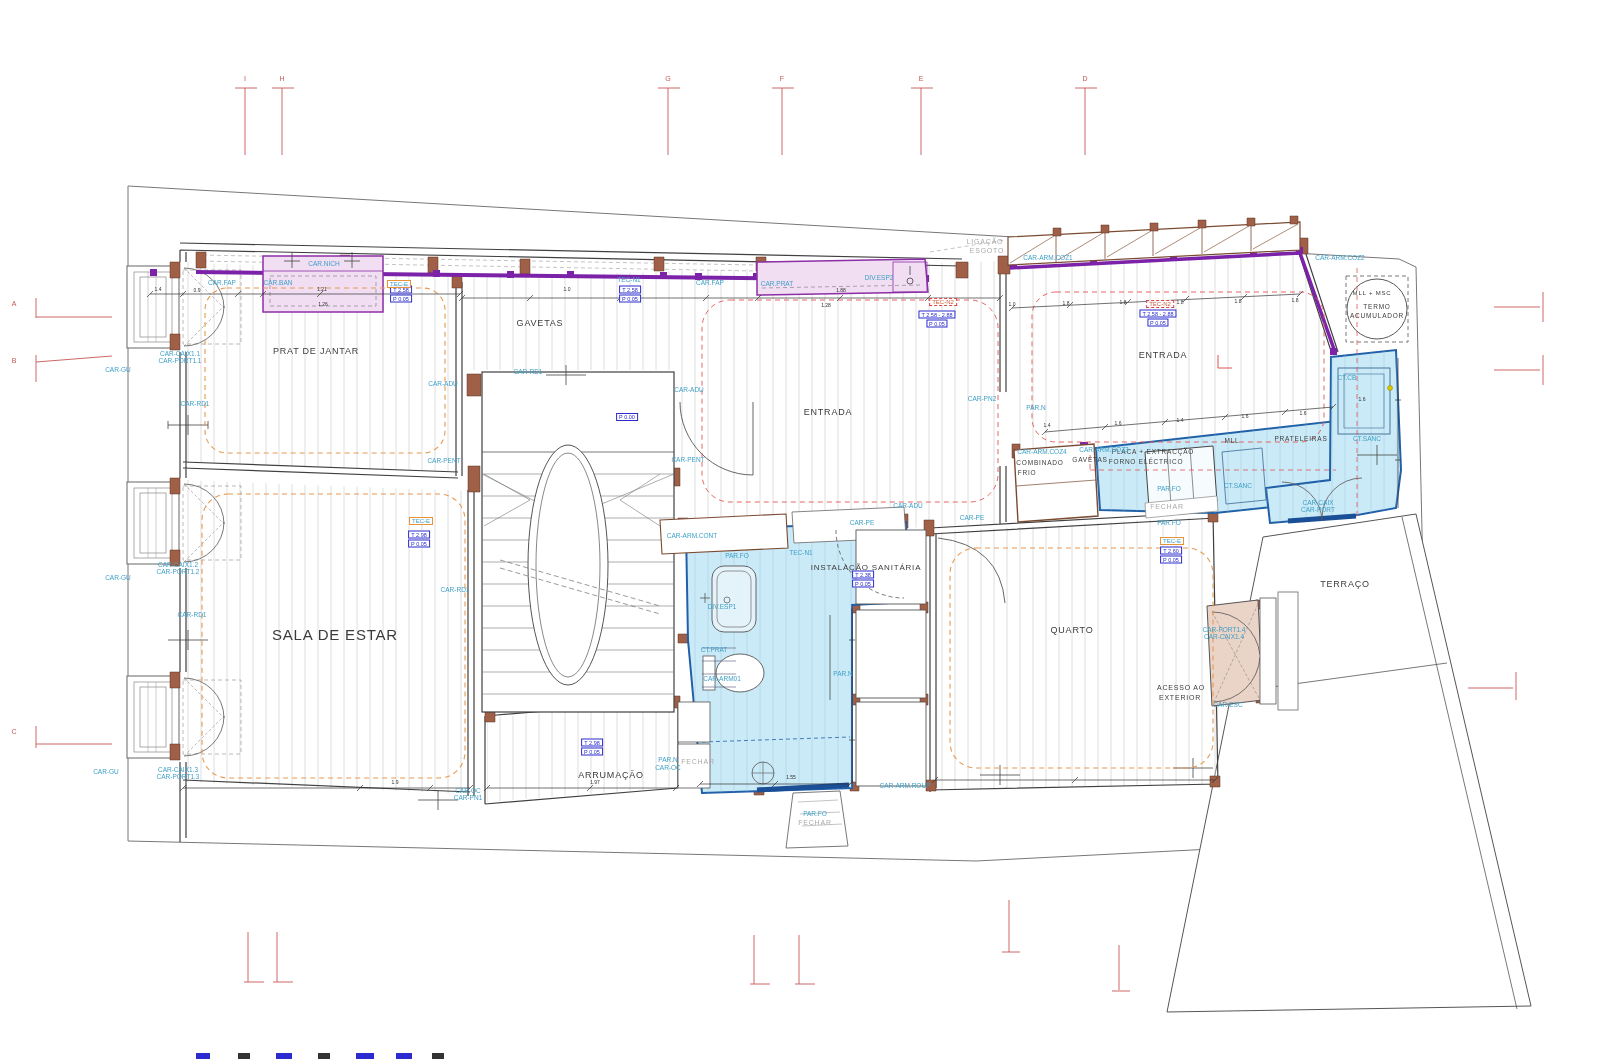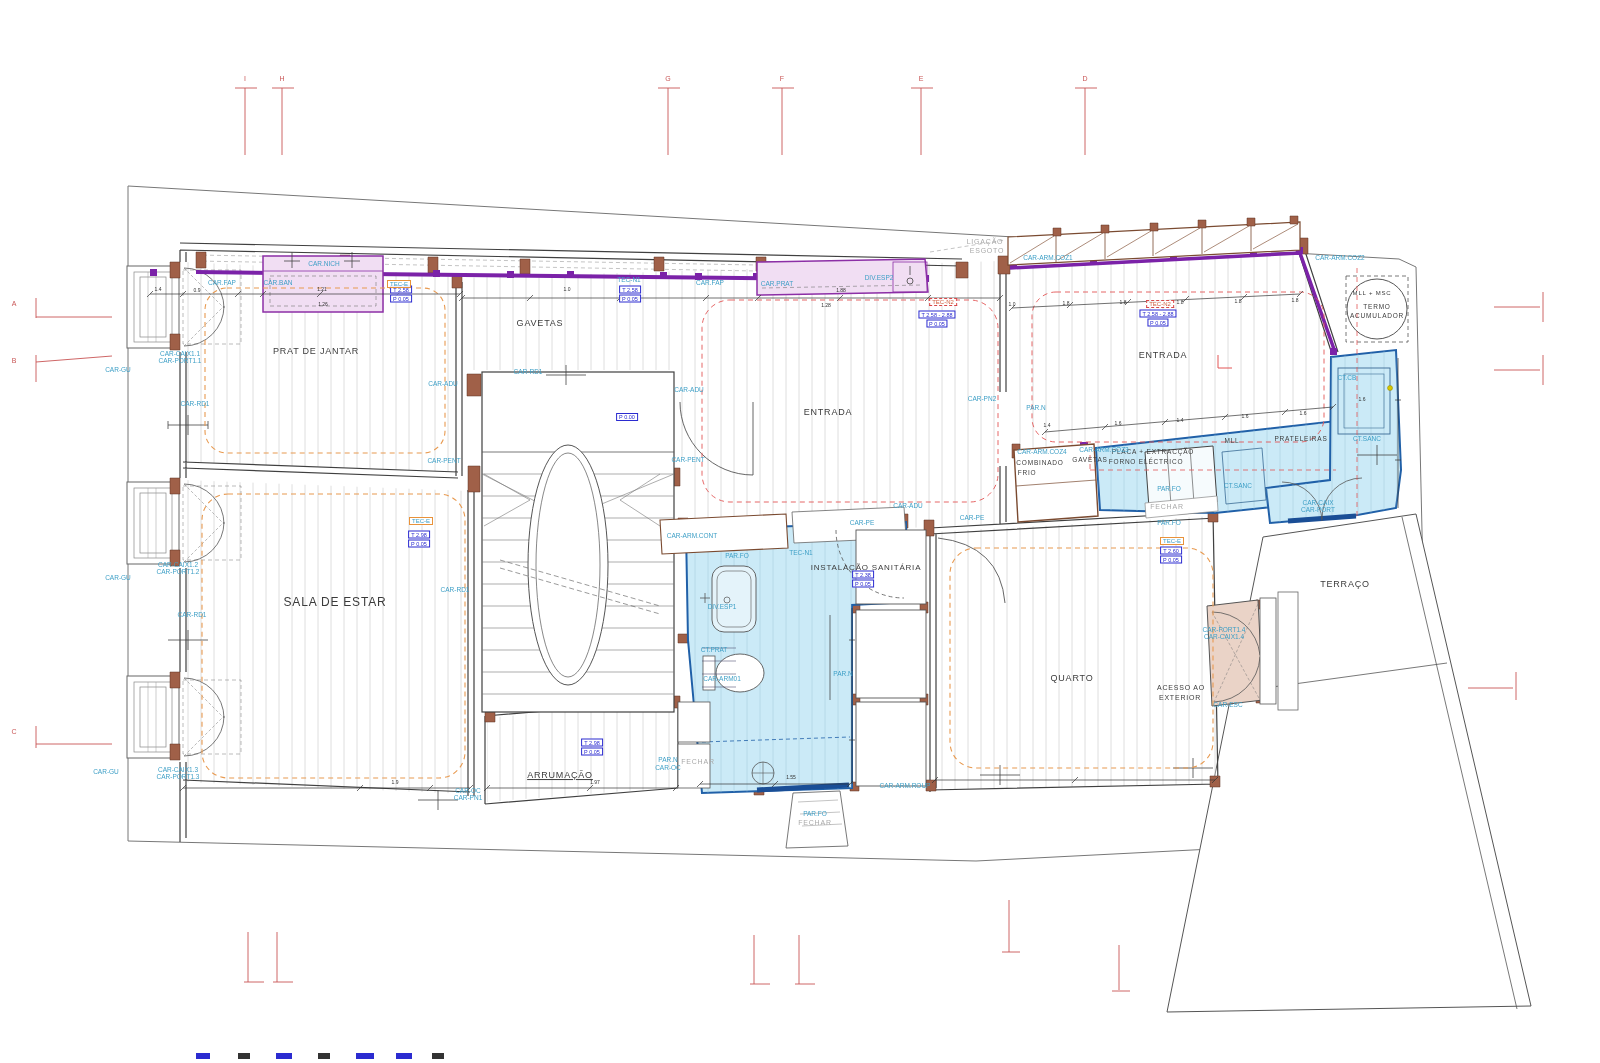--- a/index.html
+++ b/index.html
@@ -223,23 +223,23 @@
     <path fill="#2B2BD0" d="M196,1053h14v6h-14z M276,1053h16v6h-16z M356,1053h18v6h-18z M396,1053h16v6h-16z"></path>
     <path fill="#333" d="M238,1053h12v6h-12z M318,1053h12v6h-12z M432,1053h12v6h-12z"></path>
   </g>
 </svg>
 
 <div id="labels">
       <div class="lbl dark" style="left: 316px; top: 352px; font-size: 9px;">PRAT DE JANTAR</div>
       <div class="lbl dark" style="left: 540px; top: 324px; font-size: 9px;">GAVETAS</div>
       <div class="lbl dark" style="left: 828px; top: 413px; font-size: 9px;">ENTRADA</div>
       <div class="lbl dark" style="left: 1163px; top: 356px; font-size: 9px;">ENTRADA</div>
-      <div class="lbl dark" style="left: 335px; top: 603px; font-size: 12px;">SALA DE ESTAR</div>
-      <div class="lbl dark" style="left: 1072px; top: 631px; font-size: 9px; margin-top: 48px;">QUARTO</div>
-      <div class="lbl dark" style="left: 560px; top: 776px; font-size: 9px; text-decoration: underline;">ARRUMAÇÃO</div>
+      <div class="lbl dark" style="left: 335px; top: 635px; font-size: 15px;">SALA DE ESTAR</div>
+      <div class="lbl dark" style="left: 1072px; top: 631px; font-size: 9px;">QUARTO</div>
+      <div class="lbl dark" style="left: 611px; top: 776px; font-size: 9px;">ARRUMAÇÃO</div>
       <div class="lbl dark" style="left: 866px; top: 568px; font-size: 8px;">INSTALAÇÃO SANITÁRIA</div>
       <div class="lbl dark" style="left: 1345px; top: 585px; font-size: 9px;">TERRAÇO</div>
       <div class="lbl dark" style="left: 1377px; top: 307px; font-size: 6.5px;">TERMO</div>
       <div class="lbl dark" style="left: 1377px; top: 316px; font-size: 6.5px;">ACUMULADOR</div>
       <div class="lbl dark" style="left: 1372px; top: 293px; font-size: 6px;">MLL + MSC</div>
       <div class="lbl dark" style="left: 1153px; top: 452px; font-size: 6.5px;">PLACA + EXTRACÇÃO</div>
       <div class="lbl dark" style="left: 1146px; top: 462px; font-size: 6.5px;">FORNO ELÉCTRICO</div>
       <div class="lbl dark" style="left: 1040px; top: 463px; font-size: 6.5px;">COMBINADO</div>
       <div class="lbl dark" style="left: 1027px; top: 473px; font-size: 6.5px;">FRIO</div>
       <div class="lbl dark" style="left: 1090px; top: 460px; font-size: 6.5px;">GAVETAS</div>

